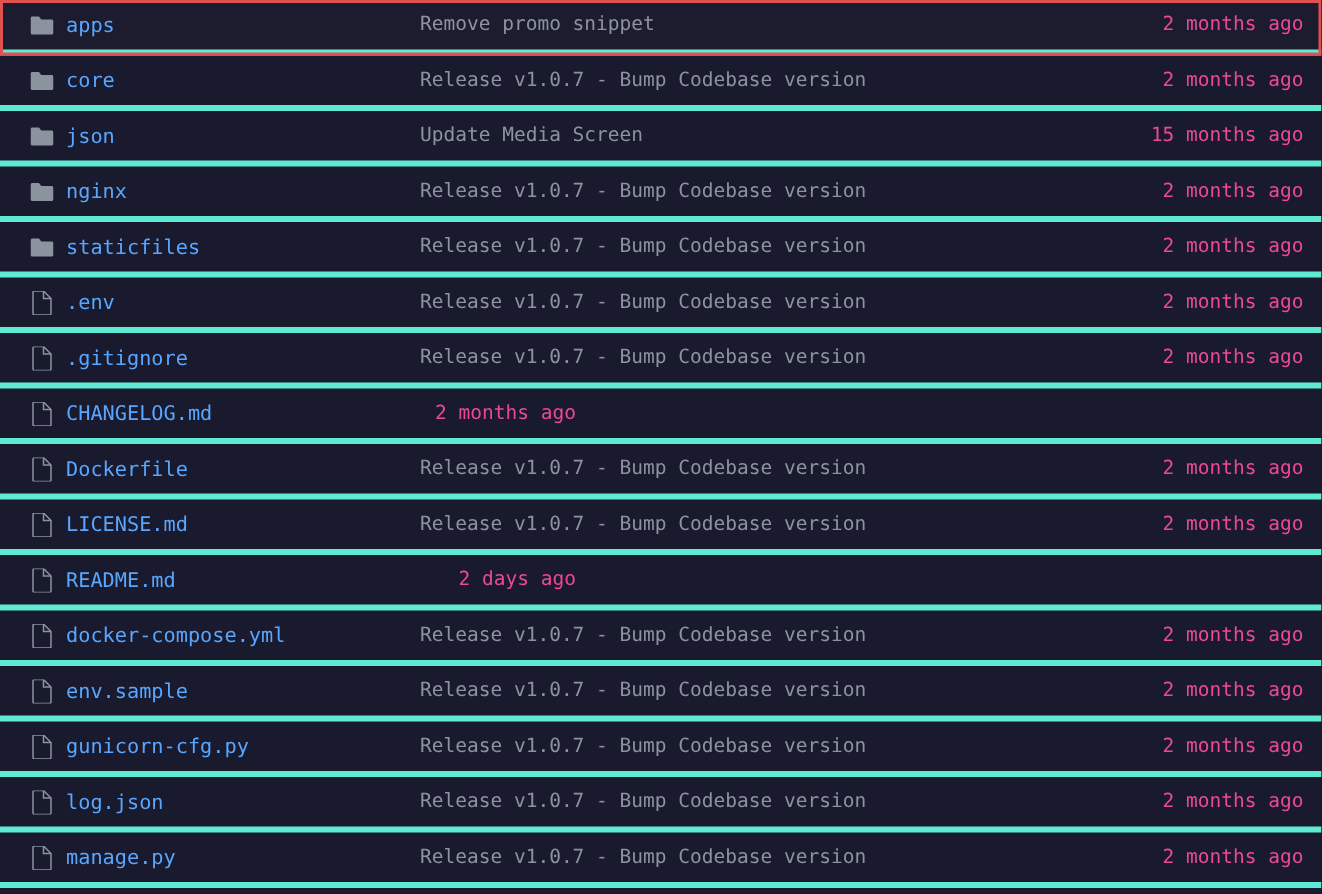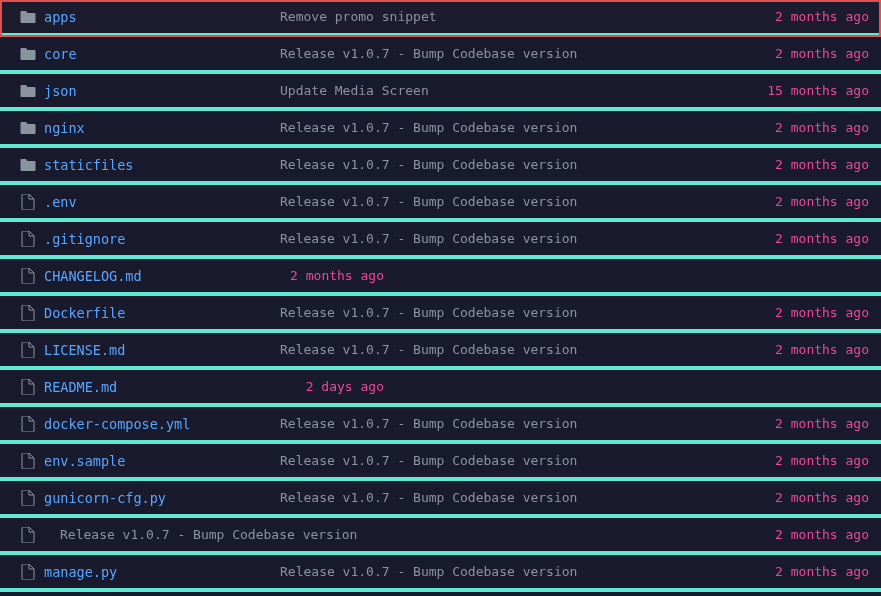--- a/index.html
+++ b/index.html
@@ -215,20 +215,21 @@
       <div class="file-commit">Release v1.0.7 - Bump Codebase version</div>
       <div class="file-time">2 months ago</div>
     </div>
     <div class="file-row">
       <div class="file-icon">
         <svg width="14" height="16" viewBox="0 0 14 16" fill="none" xmlns="http://www.w3.org/2000/svg">
       <path d="M8 0H2C1.448 0 1 0.448 1 1V15C1 15.552 1.448 16 2 16H12C12.552 16 13 15.552 13 15V5L8 0Z" stroke="#8b949e" stroke-width="1" fill="none"></path>
       <path d="M8 0V5H13" stroke="#8b949e" stroke-width="1" fill="none"></path>
     </svg>
       </div>
+      <div class="file-name">log.json</div>
       <div class="file-commit">Release v1.0.7 - Bump Codebase version</div>
       <div class="file-time">2 months ago</div>
     </div>
     <div class="file-row">
       <div class="file-icon">
         <svg width="14" height="16" viewBox="0 0 14 16" fill="none" xmlns="http://www.w3.org/2000/svg">
       <path d="M8 0H2C1.448 0 1 0.448 1 1V15C1 15.552 1.448 16 2 16H12C12.552 16 13 15.552 13 15V5L8 0Z" stroke="#8b949e" stroke-width="1" fill="none"></path>
       <path d="M8 0V5H13" stroke="#8b949e" stroke-width="1" fill="none"></path>
     </svg>
       </div>

